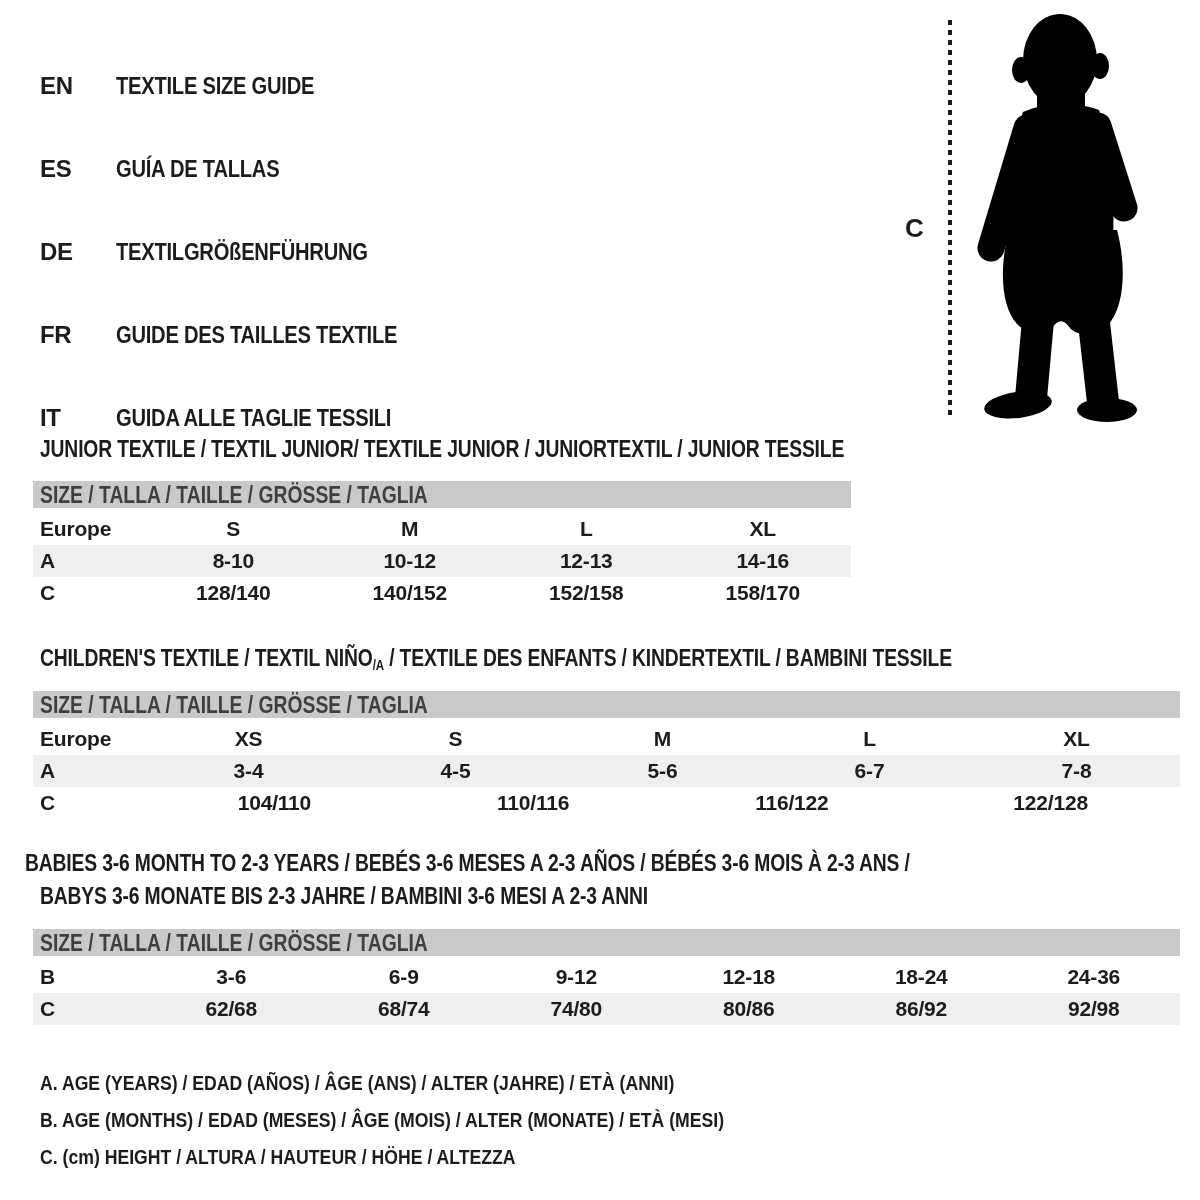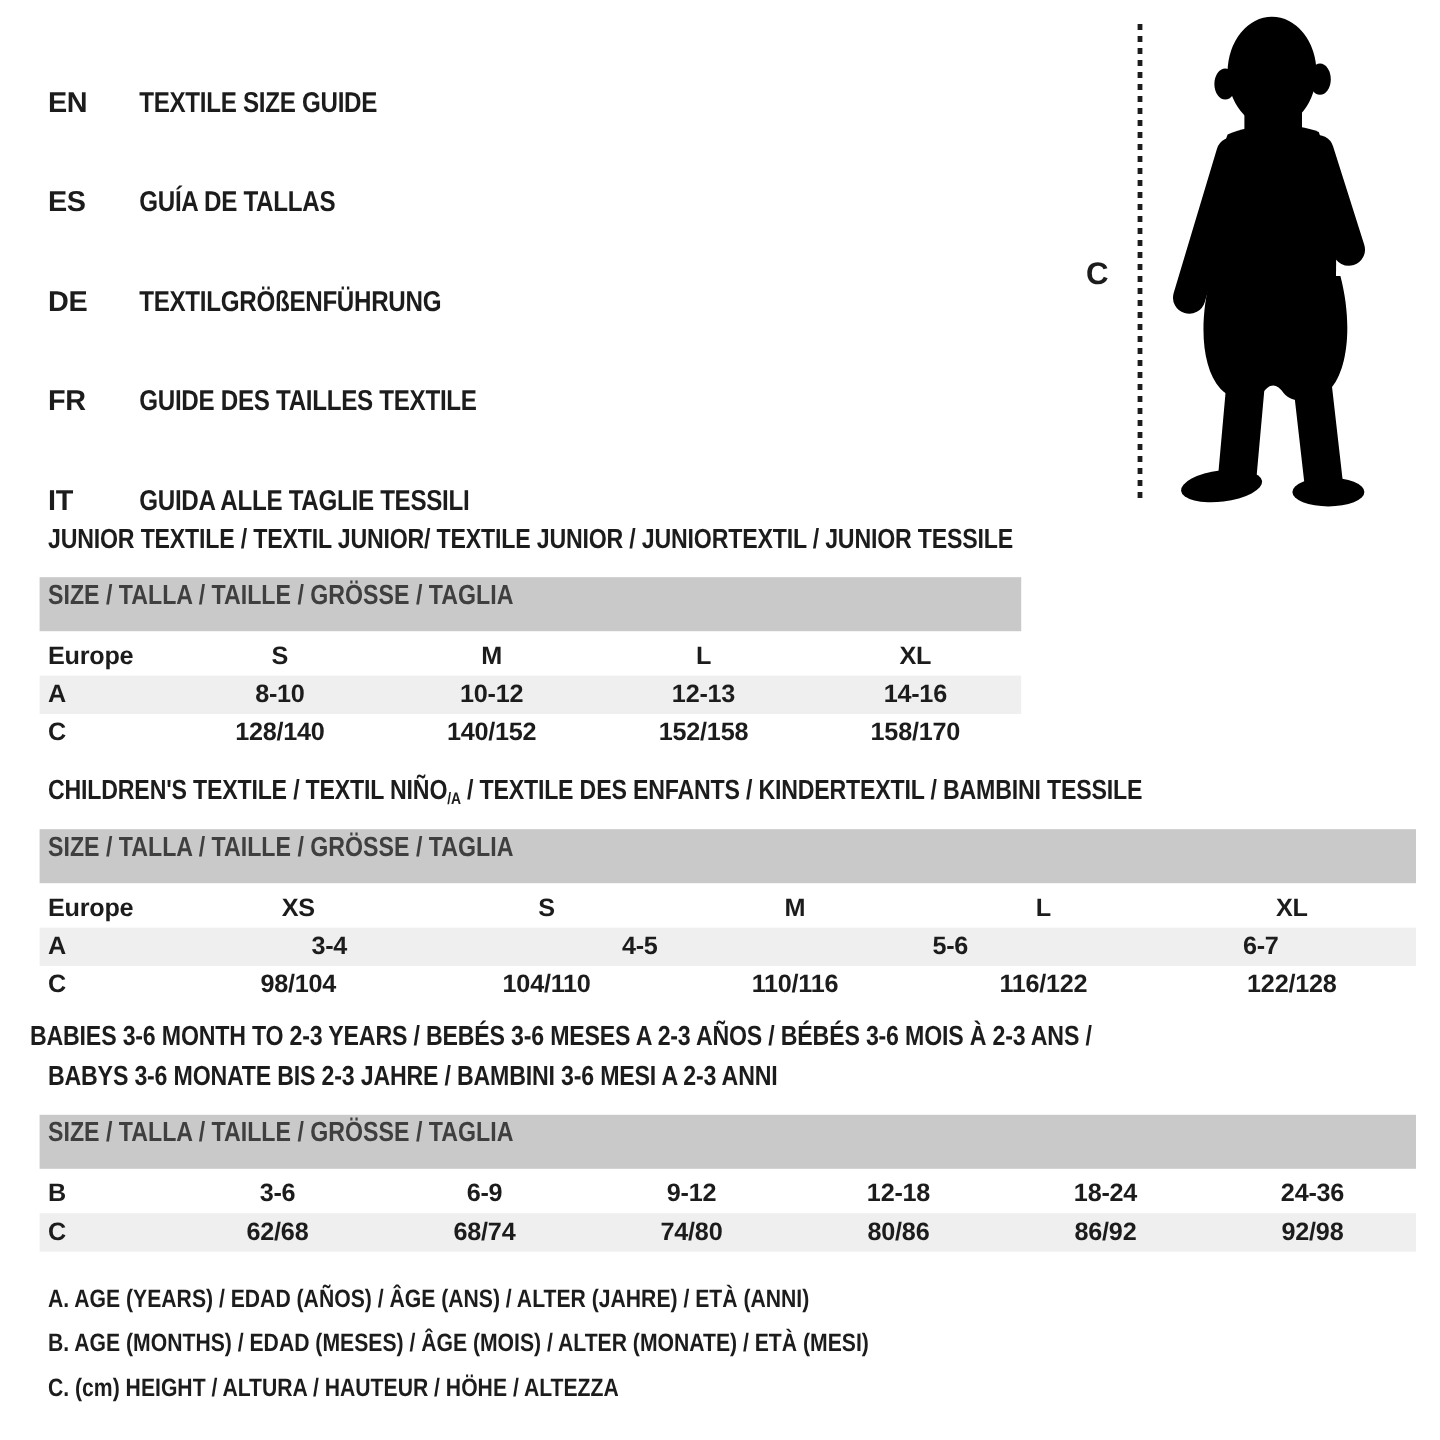--- a/index.html
+++ b/index.html
@@ -31,21 +31,21 @@
 
   
   .sec-title{position:absolute;font-weight:bold;font-size:23px;letter-spacing:-0.2px;white-space:nowrap;}
   .sub{font-size:0.6em;vertical-align:-0.28em;}
 
   
   .sg-table{position:absolute;left:33px;}
   .t-junior{top:481px;width:818px;}
   .t-children{top:691px;width:1147px;}
   .t-babies{top:929px;width:1147px;}
-  .size-bar{height:45px;line-height:29px;background:var(--bar-bg);color:var(--bar-text);
+  .size-bar{height:27px;line-height:29px;background:var(--bar-bg);color:var(--bar-text);
     font-weight:bold;font-size:23px;padding-left:7px;}
   .rows{margin-top:5px;}
   .row{display:flex;height:32px;line-height:32px;font-weight:bold;font-size:21px;letter-spacing:-0.2px;}
   .row.shaded{background:var(--row-shaded);}
   .row-label{flex:0 0 105px;padding-left:7px;}
   .cell{flex:1;text-align:center;}
 
   
   .legend{position:absolute;left:40px;top:1064px;}
   .legend-line{height:37px;line-height:37px;font-weight:bold;font-size:21px;white-space:nowrap;}
@@ -151,24 +151,24 @@
       <div class="cell">M</div>
       <div class="cell">L</div>
       <div class="cell">XL</div>
     </div>
     <div class="row shaded">
       <div class="row-label">A</div>
       <div class="cell">3-4</div>
       <div class="cell">4-5</div>
       <div class="cell">5-6</div>
       <div class="cell">6-7</div>
+      <div class="cell">7-8</div>
     </div>
     <div class="row">
       <div class="row-label">C</div>
-      <div class="cell">98/104</div>
       <div class="cell">104/110</div>
       <div class="cell">110/116</div>
       <div class="cell">116/122</div>
       <div class="cell">122/128</div>
     </div>
   </div>
 </div>
 
 <div class="sec-title" style="left:25px;top:850px;">
   <span class="cnd">BABIES 3-6 MONTH TO 2-3 YEARS / BEBÉS 3-6 MESES A 2-3 AÑOS / BÉBÉS 3-6 MOIS À 2-3 ANS /</span>

